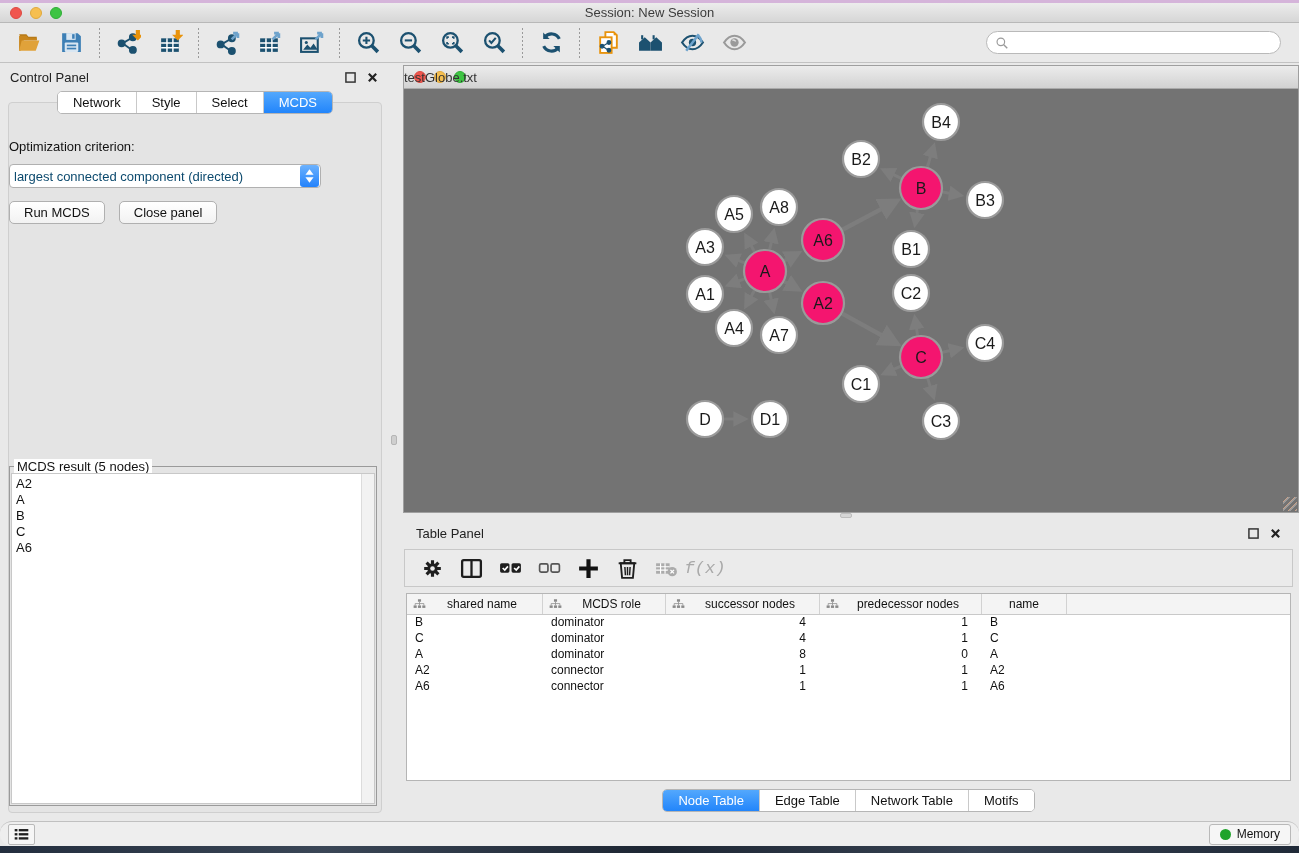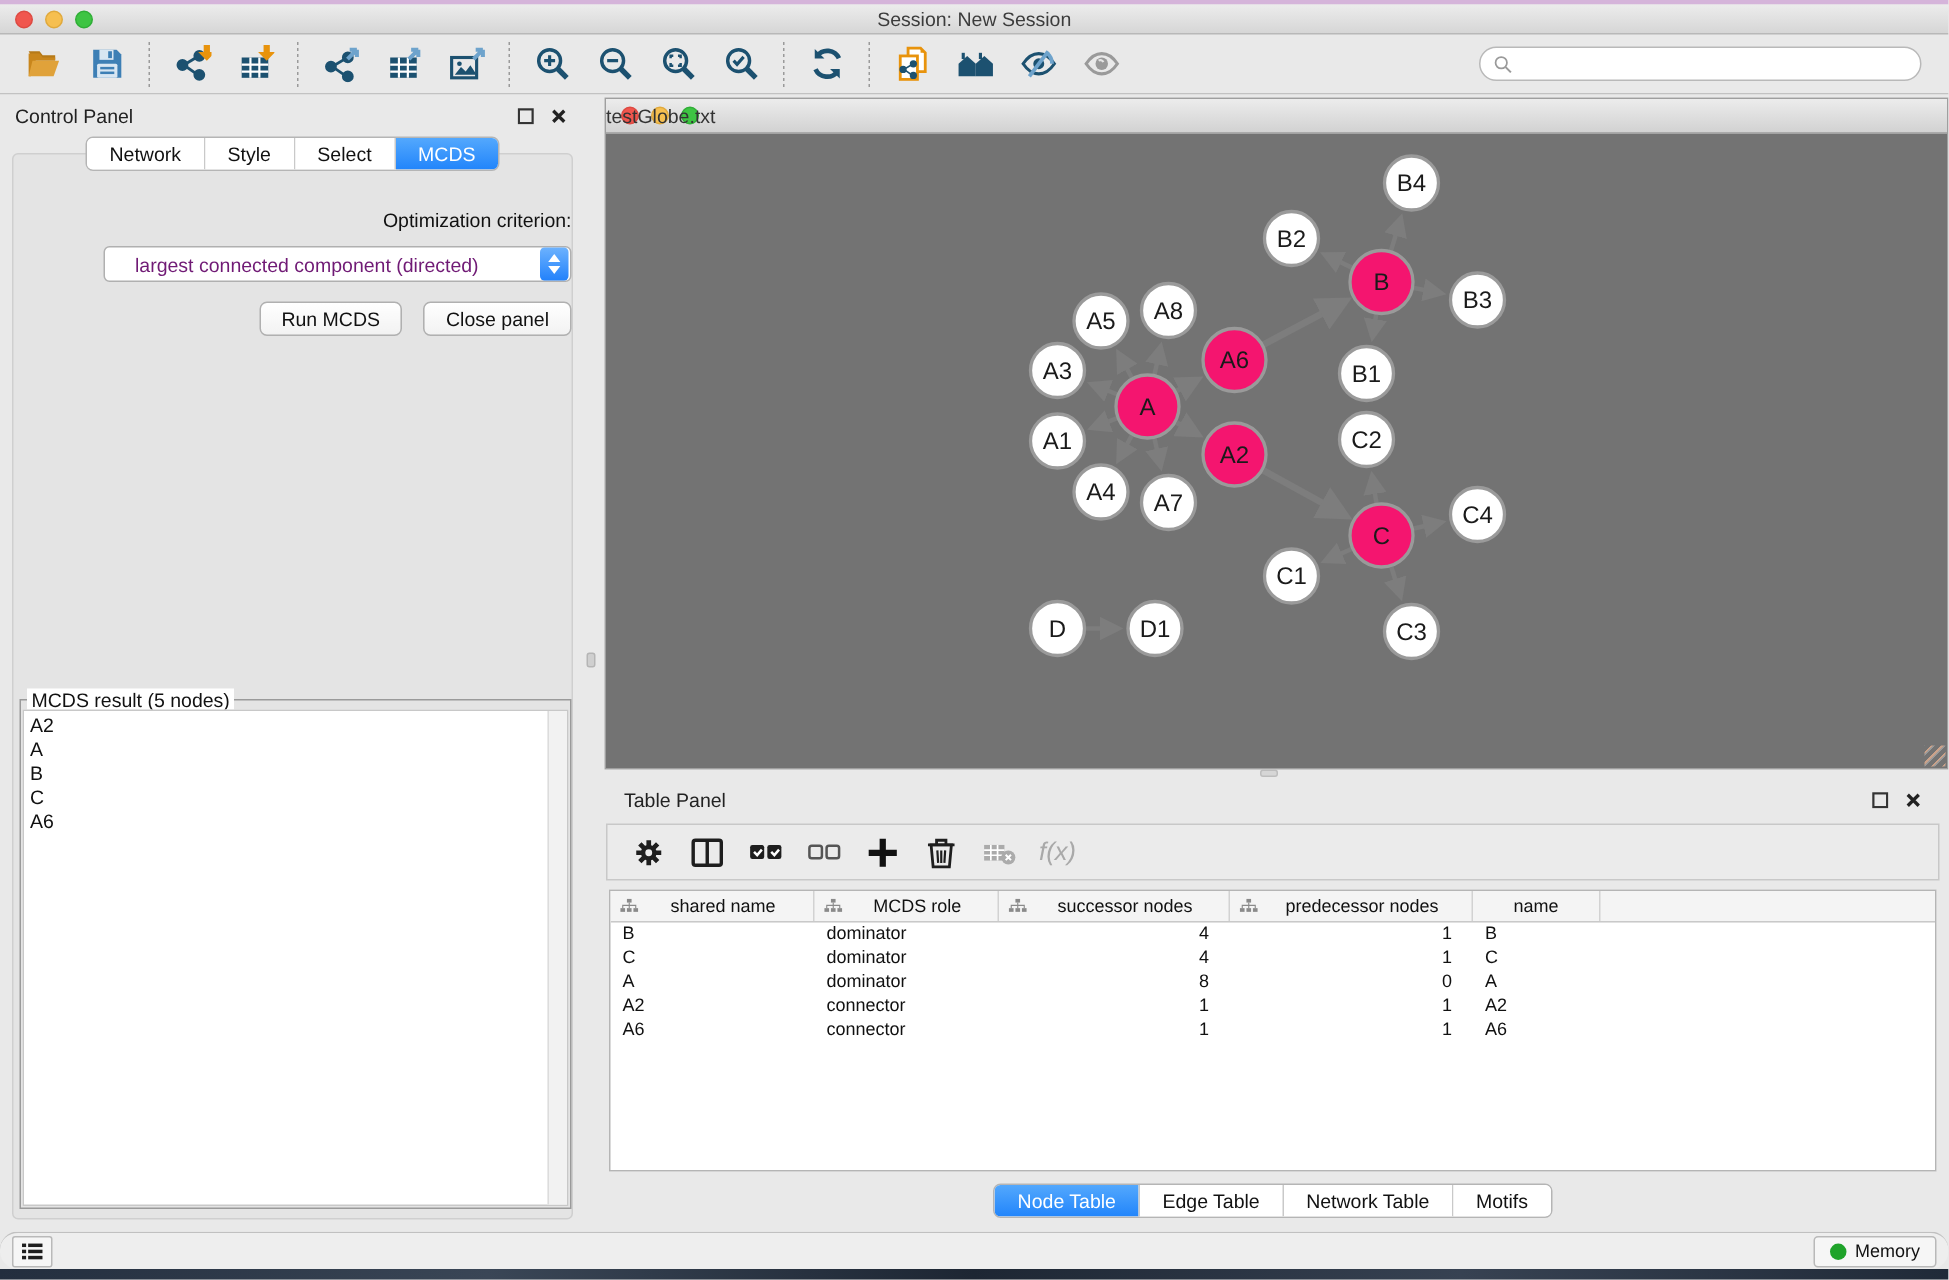--- a/index.html
+++ b/index.html
@@ -35,25 +35,25 @@
   .winbtn { width:16px; height:16px; border:none; background:transparent; display:flex;
     align-items:center; justify-content:center; margin-left:6px; cursor:pointer; }
   .tabs-row { display:flex; justify-content:center; }
   .seg { display:flex; border:1px solid #b5b5b5; border-radius:5px; overflow:hidden; background:#fff; }
   .seg .tab { font-size:13px; color:#111; padding:3px 15px; background:#fff;
     border-right:1px solid #c9c9c9; cursor:pointer; white-space:nowrap; }
   .seg .tab:last-child { border-right:none; }
   .seg .tab.active { background:linear-gradient(#53a8fd,#2285fb); color:#fff; }
   .cp-content { flex:1; margin:7px 8px 8px 8px; background:#e4e4e4;
     border:1px solid #cfcfcf; border-radius:4px; display:flex; flex-direction:column;
-    align-items:flex-end; margin-top:-12px; padding-top:12px; }
+    align-items:flex-start; margin-top:-12px; padding-top:12px; }
   .opt-label { margin-top:24px; font-size:13px; color:#111; }
   .dropdown { margin-top:10px; width:312px; height:24px; background:#fff;
     border:1px solid #b0b0b0; border-radius:4px; display:flex; align-items:center; cursor:pointer; }
-  .dropdown .dval { flex:1; font-size:13px; color:#701a75; padding-left:20px; white-space:nowrap; }
+  .dropdown .dval { flex:1; font-size:13px; color:#0c4a6e; padding-left:4px; white-space:nowrap; }
   .dd-stepper { width:19px; height:22px; border-radius:3px; margin-right:1px;
     background:linear-gradient(#6cb2fe,#2382fb); display:flex; flex-direction:column;
     align-items:center; justify-content:center; gap:2px; }
   .btn-row { display:flex; gap:14px; margin-top:13px; }
   .push-btn { font-size:13px; color:#111; background:linear-gradient(#ffffff,#f2f2f2);
     border:1px solid #b0b0b0; border-radius:5px; padding:3px 14px; cursor:pointer; }
   .cp-spacer { flex:1; }
   .result-group { width:368px; height:340px; border:1px solid #9a9a9a; position:relative;
     margin-bottom:6px; background:#e4e4e4; }
   .result-legend { position:absolute; top:-8px; left:4px; background:#ffffff;
@@ -79,21 +79,21 @@
     background:repeating-linear-gradient(135deg, transparent 0 3px, #caa28a 3px 4px, #9a9a9a 4px 5px); cursor:nwse-resize; }
   .h-splitter { height:6px; position:relative; cursor:row-resize; }
   .h-splitter .handle { position:absolute; left:442px; top:0; width:12px; height:5px;
     background:#d6d6d6; border:1px solid #bdbdbd; border-radius:2px; }
   
   .table-panel { flex:1; display:flex; flex-direction:column; }
   .tp-toolbar { height:38px; margin:2px 6px 0 6px; background:#ebebeb;
     border:1px solid #c8c8c8; display:flex; align-items:center; padding:0 10px; }
   .tp-btn { width:34px; height:30px; border:none; background:transparent;
     display:flex; align-items:center; justify-content:center; margin-right:5px; cursor:pointer; }
-  .fx-glyph { font-family:Liberation Sans, sans-serif; font-style:italic; font-size:17px; color:#a9a9a9; }
+  .fx-glyph { font-family:Liberation Mono, monospace; font-style:italic; font-size:17px; color:#a9a9a9; }
   .data-table { margin:6px 8px 0 8px; height:188px; background:#fff;
     border:1px solid #b5b5b5; overflow:hidden; }
   .dt-head { display:flex; height:21px; background:#f4f4f4; border-bottom:1px solid #c9c9c9; }
   .dt-hcell { display:flex; align-items:center; border-right:1px solid #d2d2d2;
     font-size:12px; color:#111; padding:0 4px; }
   .dt-hcell .hlabel { flex:1; text-align:center; }
   .dt-row { display:flex; height:16px; font-size:12px; color:#111; }
   .dt-cell { overflow:hidden; white-space:nowrap; }
   .bottom-tabs { display:flex; justify-content:center; margin-top:8px; }
   

